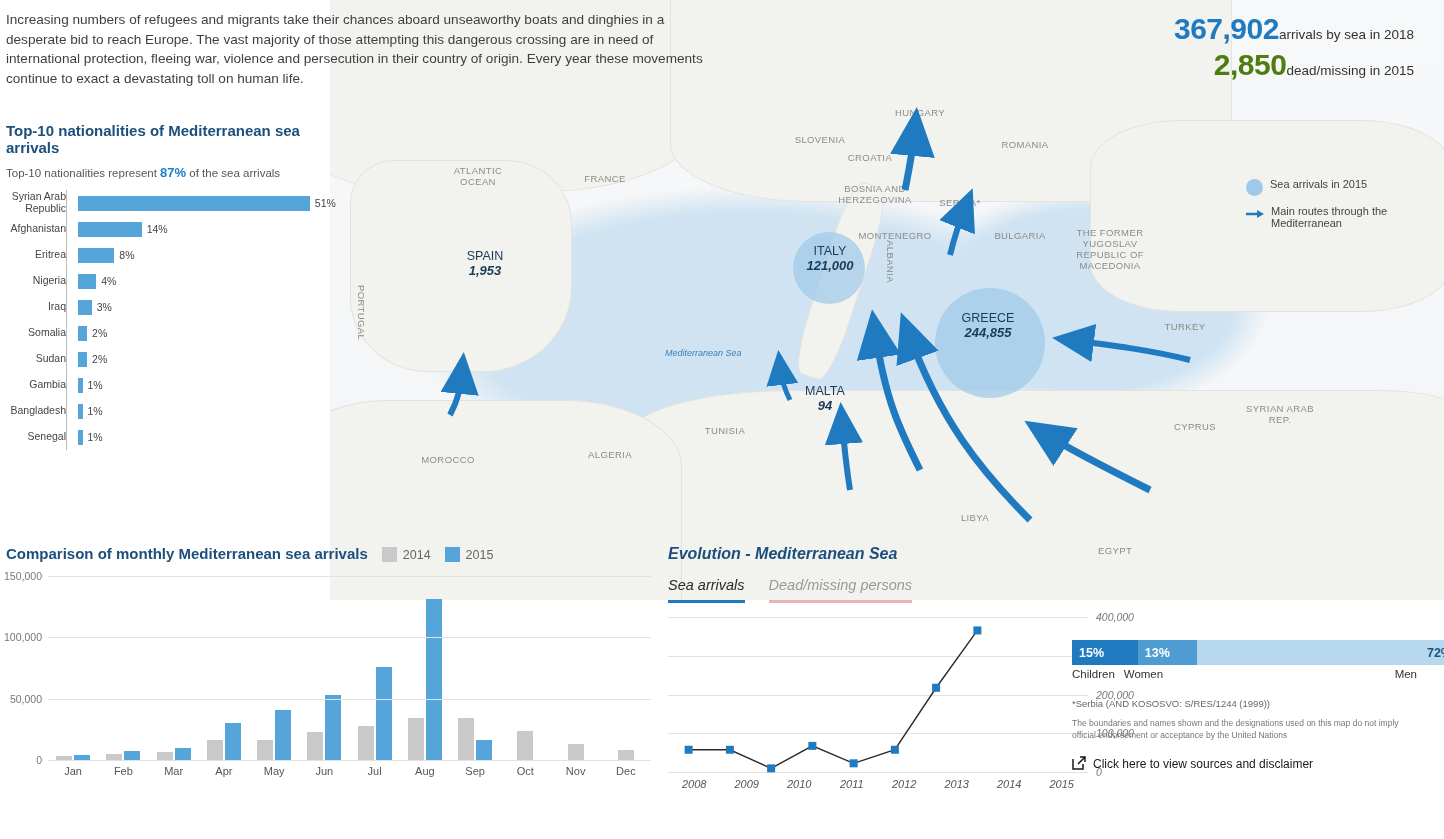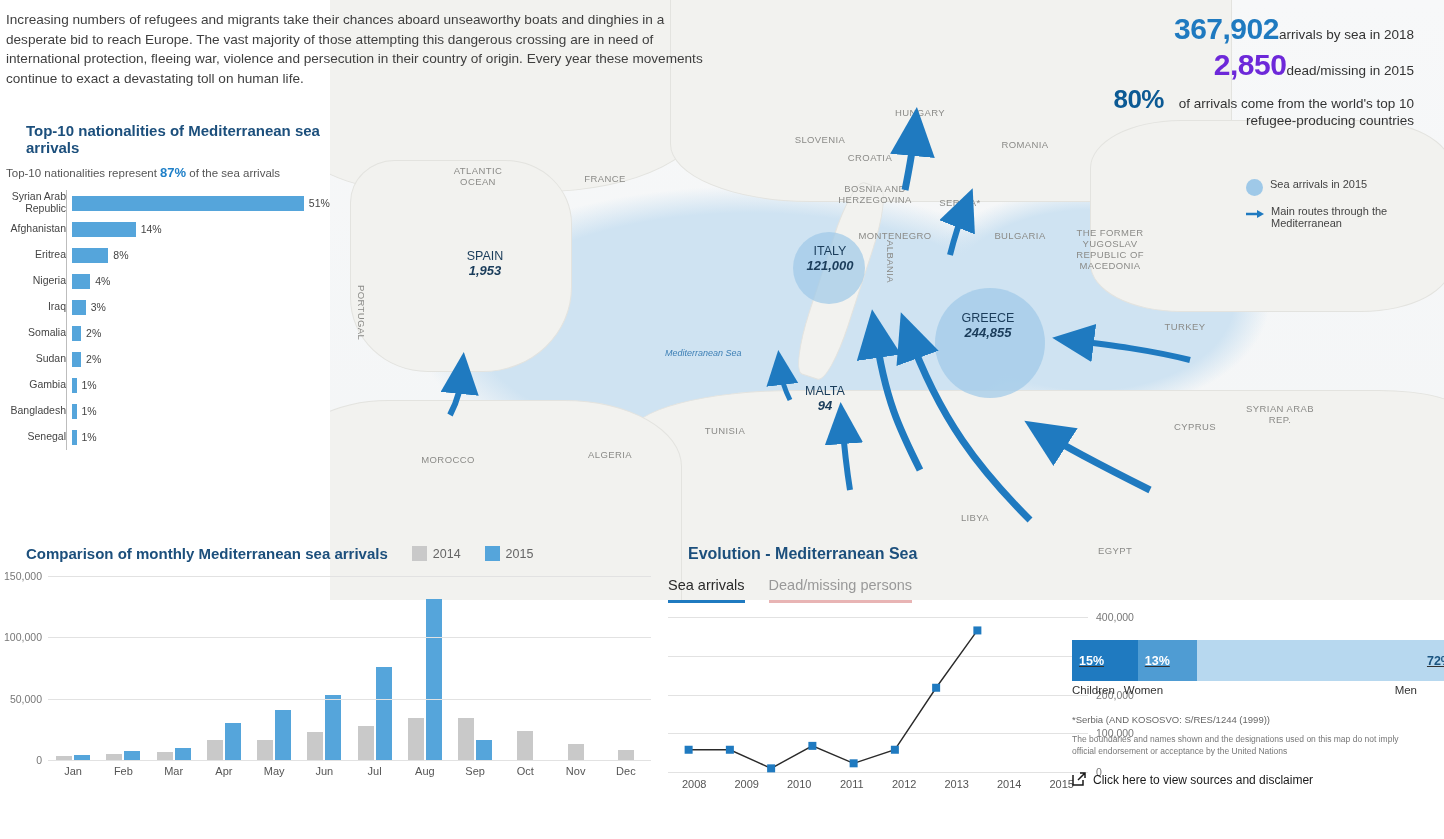--- a/index.html
+++ b/index.html
@@ -20,69 +20,69 @@
   .land{position:absolute;background:#f2f2ef;border:1px solid #e3e3df;}
   .sea-label{position:absolute;color:#3c7fb5;font-size:9px;font-style:italic;}
   .country{position:absolute;color:#8b8b88;font-size:9.5px;letter-spacing:.4px;text-align:center;line-height:1.15;}
   
   .intro{
     position:absolute;left:6px;top:10px;width:720px;font-size:13.6px;line-height:1.45;color:#3f3f3f;
   }
   .stats{position:absolute;right:30px;top:12px;width:420px;text-align:right;}
   .stat-row{display:flex;align-items:baseline;justify-content:flex-end;gap:0;margin-bottom:2px;}
   .stat-num{font-size:30px;font-weight:bold;color:#1f7ac0;letter-spacing:-.5px;}
-  .stat-num.red{color:#6d28d9;}
+  .stat-num.red{color:#4d7c0f;}
   .stat-num.small{font-size:26px;color:#0c5a94;}
   .stat-label{font-size:13.5px;color:#333;}
   .stat-multi{font-size:13.5px;color:#333;text-align:right;line-height:1.25;max-width:250px;}
   
   .legend{position:absolute;right:18px;top:178px;width:180px;font-size:11px;color:#444;}
   .legend-row{display:flex;align-items:flex-start;gap:7px;margin-bottom:9px;}
   .legend-circle{width:17px;height:17px;border-radius:50%;background:#9fc9e8;flex:0 0 auto;margin-top:1px;}
   .legend-arrow{flex:0 0 auto;margin-top:3px;}
   
-  .sect-title{font-size:15px;font-weight:bold;color:#1c4f7c;margin-left:20px;}
+  .sect-title{font-size:15px;font-weight:bold;color:#1c4f7c;}
   #nat-block{position:absolute;left:6px;top:122px;width:330px;}
   #nat-sub{font-size:11.5px;color:#555;margin-top:9px;}
   #nat-sub .hl{color:#2080c8;font-weight:bold;font-size:13px;}
   .nat-rows{margin-top:10px;position:relative;}
   .nat-row{display:flex;align-items:center;height:26px;}
-  .nat-name{width:60px;text-align:right;font-size:10.5px;color:#444;padding-right:6px;line-height:1.1;}
+  .nat-name{width:60px;text-align:right;font-size:10.5px;color:#444;padding-right:12px;line-height:1.1;}
   .nat-bar{height:15px;background:#55a5db;}
   .nat-val{font-size:10.5px;color:#444;margin-left:5px;}
   .nat-axis{position:absolute;left:60px;top:0;bottom:0;width:1px;background:#bdbdbd;}
   
   #monthly{position:absolute;left:6px;top:545px;width:645px;}
-  .mc-head{display:flex;align-items:center;gap:24px;}
+  .mc-head{display:flex;align-items:flex-end;gap:14px;}
   .mc-key{display:flex;align-items:center;gap:6px;font-size:12.5px;color:#666;}
   .sw{width:15px;height:15px;display:inline-block;}
   .mc-plot{position:relative;margin-top:14px;height:185px;margin-left:42px;border-left:0;}
   .gl{position:absolute;left:0;right:0;height:1px;background:#e2e2e2;}
   .gl-lab{position:absolute;right:100%;margin-right:6px;font-size:10.5px;color:#777;transform:translateY(-50%);}
   .mc-axis{position:absolute;left:0;right:0;bottom:0;height:1px;background:#b9b9b9;}
   .mc-bars{position:absolute;left:0;right:0;bottom:1px;height:184px;display:flex;align-items:flex-end;}
   .mc-group{flex:1;display:flex;justify-content:center;align-items:flex-end;gap:2px;}
   .mc-b{width:16px;}
   .mc-b.y14{background:#c9c9c9;}
   .mc-b.y15{background:#55a5db;}
   .mc-labels{display:flex;margin-left:42px;margin-top:4px;}
   .mc-labels span{flex:1;text-align:center;font-size:11px;color:#555;}
   
-  #evo{position:absolute;left:668px;top:545px;width:420px;}
+  #evo{position:absolute;left:668px;top:545px;width:420px;font-style:italic;}
   .evo-tabs{display:flex;gap:24px;margin-top:14px;}
   .evo-tab{font-size:14.5px;padding-bottom:7px;color:#999;}
   .evo-tab.active{color:#2a2a2a;border-bottom:3px solid #1f7ac0;}
   .evo-tab.muted{border-bottom:3px solid #e8b4b4;}
   .evo-plot{position:relative;margin-top:14px;height:155px;border-top:1px solid #ddd;}
   .evo-y{position:absolute;left:100%;margin-left:8px;font-size:10.5px;color:#777;transform:translateY(-50%);white-space:nowrap;}
   .evo-x{display:flex;margin-top:5px;}
   .evo-x span{flex:1;text-align:center;font-size:11px;color:#555;}
   
   #demo{position:absolute;left:1072px;top:628px;width:345px;}
-  .demo-bar{display:flex;height:41px;margin-top:12px;text-decoration:underline;}
+  .demo-bar{display:flex;height:25px;margin-top:12px;}
   .demo-seg{display:flex;align-items:center;font-size:12.5px;font-weight:bold;color:#fff;padding:0 7px;}
   .demo-seg.c1{background:#1f7ac0;}
   .demo-seg.c2{background:#4f9cd3;}
   .demo-seg.c3{background:#b7d8ef;color:#1a5480;justify-content:flex-end;}
   .demo-labels{position:relative;height:16px;margin-top:3px;font-size:11.5px;color:#333;}
   .demo-labels span{position:absolute;}
   .footnote{font-size:9.5px;color:#666;margin-top:14px;}
   .disclaimer{font-size:8.5px;color:#777;margin-top:8px;line-height:1.45;}
   .srclink{display:flex;align-items:center;gap:7px;margin-top:14px;font-size:12px;color:#1a1a1a;}
   
@@ -174,24 +174,20 @@
 
 <div class="stats">
   <div class="stat-row">
     <span class="stat-num">367,902</span>
     <span class="stat-label">arrivals by sea in 2018</span>
   </div>
   <div class="stat-row">
     <span class="stat-num red">2,850</span>
     <span class="stat-label">dead/missing in 2015</span>
   </div>
-  <div class="stat-row">
-    <span class="stat-num small">80%</span>
-    <span class="stat-multi">of arrivals come from the world's top 10 refugee-producing countries</span>
-  </div>
 </div>
 
 <div class="legend">
   <div class="legend-row">
     <span class="legend-circle"></span>
     <span>Sea arrivals in 2015</span>
   </div>
   <div class="legend-row">
     <span class="legend-arrow">
       <svg width="18" height="9">

